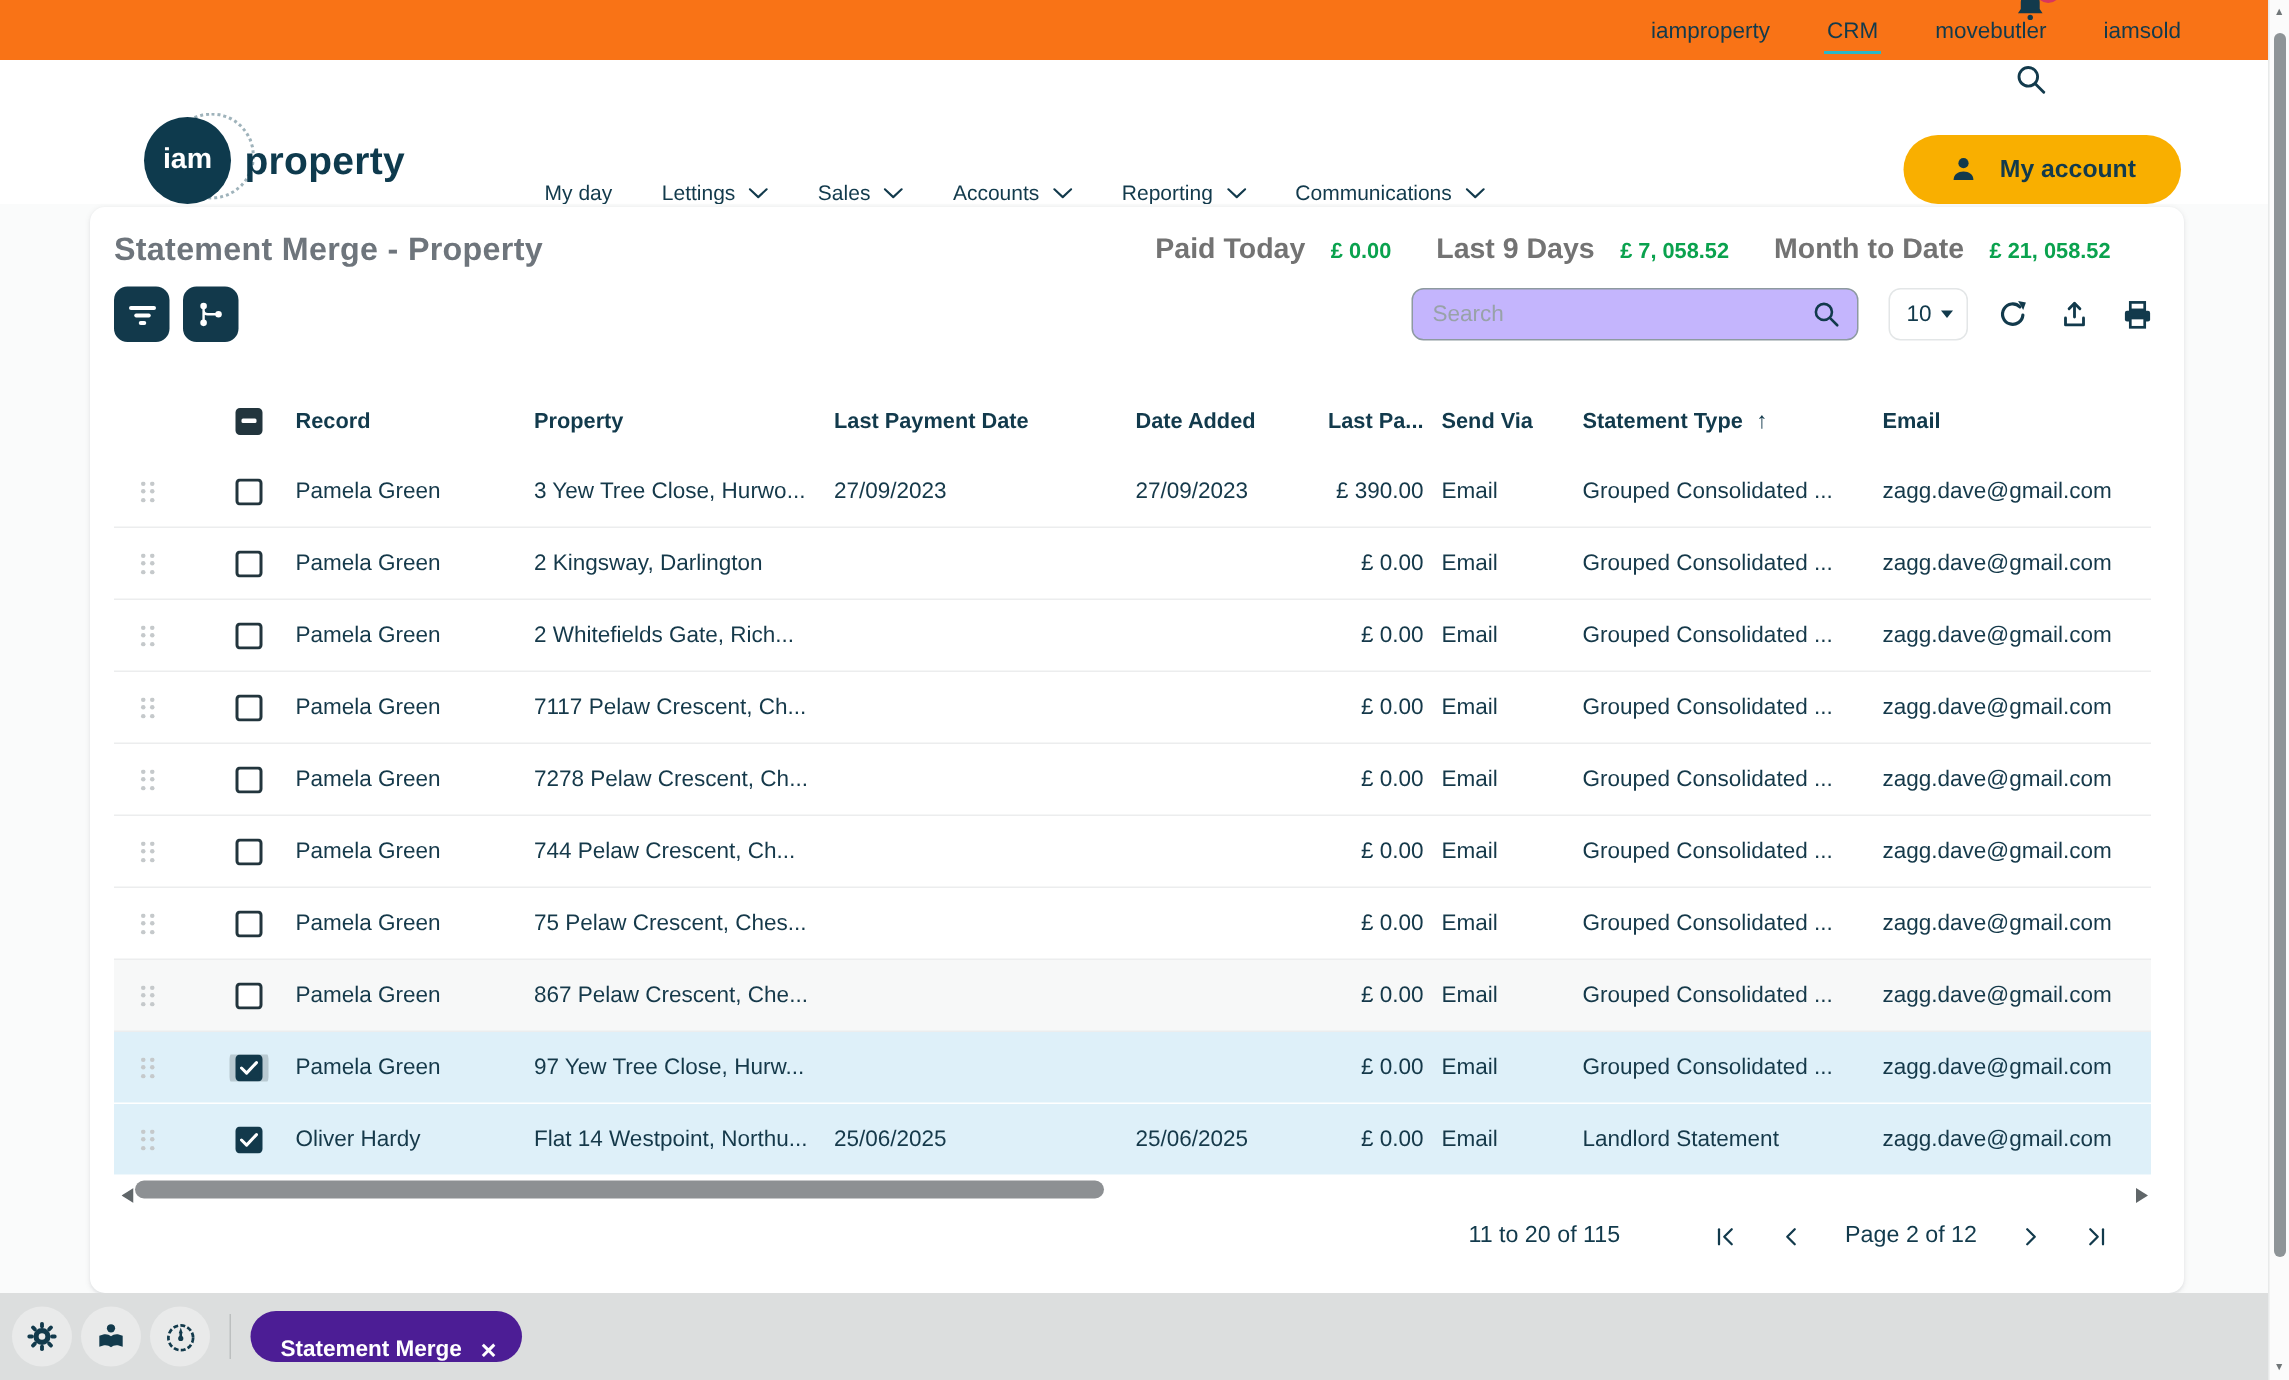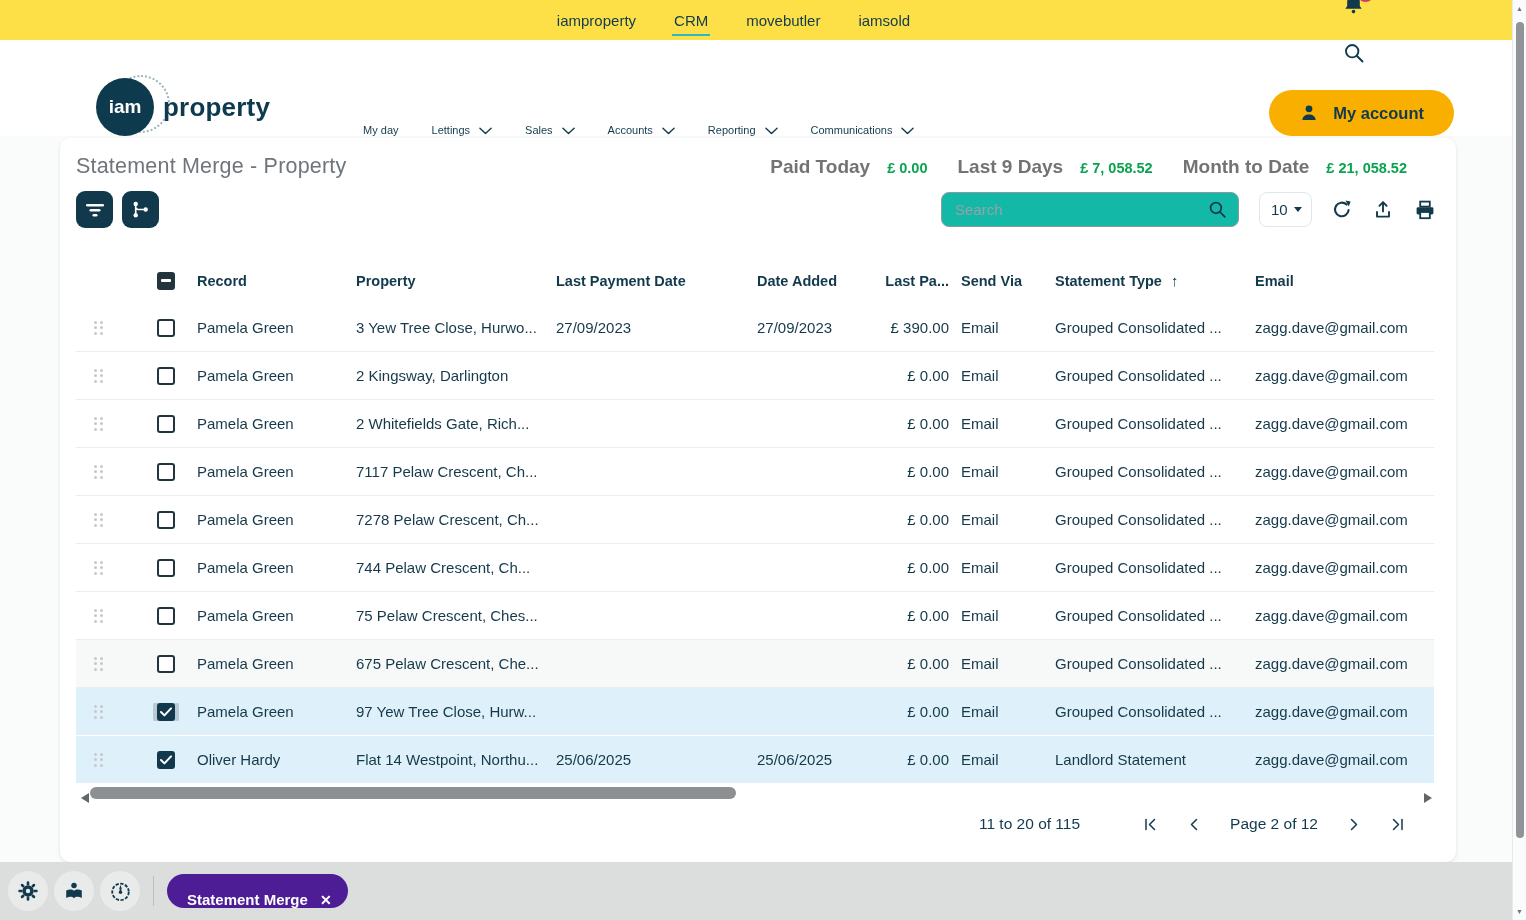--- a/index.html
+++ b/index.html
@@ -1,64 +1,64 @@
 <!DOCTYPE html>
 <html><head>
 <meta charset="utf-8">
 <style>
   * { margin:0; padding:0; box-sizing:border-box; }
   html,body { width:1526px; height:920px; overflow:hidden; font-family:"Liberation Sans", sans-serif; background:#fff; position:relative; color:#123a4c; }
 
   
-  .topbar { position:absolute; left:0; top:0; right:14px; height:40px; background:#fde047;
-            display:flex; align-items:center; justify-content:center; padding-right:58px; gap:38px;padding-left:13px; }
+  .topbar { position:absolute; left:0; top:0; right:14px; height:40px; background:#f97316;
+            display:flex; align-items:center; justify-content:flex-end; padding-right:58px; gap:38px;padding-left:13px; }
   .tb-link { font-size:15px; color:#123a4c; cursor:pointer; position:relative; }
   .tb-link.active::after { content:""; position:absolute; left:-2px; right:-2px; bottom:-7px; height:2px; background:#2ab8c6; }
 
   
   .appheader { position:absolute; left:0; top:40px; right:14px; height:96px; background:#fff;
                display:flex; align-items:flex-end; padding:0 58px 0 96px; }
   .logo { display:flex; align-items:center; gap:9px; position:relative; cursor:pointer; }
   .logo-ring { position:absolute; left:16px; top:-3px; width:58px; height:58px; border:2px dotted #9fb3bb; border-radius:50%; }
   .logo-circle { position:relative; width:58px; height:58px; border-radius:50%; background:#0e3a4d; color:#fff;
                  display:flex; align-items:center; justify-content:center; font-weight:700; font-size:19px; }
   .logo-word { position:relative; font-weight:700; font-size:26px; color:#0e3a4d; letter-spacing:.2px; }
 
   .main-nav { display:flex; align-items:center; gap:33px; margin-left:93px; }
-  .nav-item { display:flex; align-items:center; gap:9px; font-size:11px; color:#123a4c; cursor:pointer; position:relative; }
+  .nav-item { display:flex; align-items:center; gap:9px; font-size:14px; color:#123a4c; cursor:pointer; position:relative; }
   .nav-item.active .nav-label::after { content:""; position:absolute; left:0; right:0; bottom:-8px; height:2px; background:#2ab8c6; }
   .nav-label { position:relative; }
   .chev { color:#123a4c; margin-top:2px; }
 
   .header-icons { margin-left:auto; display:flex; align-items:center; gap:26px;flex-direction:column; }
   .hicon { position:relative; cursor:pointer; display:flex; align-items:center; justify-content:center; }
   .badge { position:absolute; top:-8px; right:-9px; min-width:17px; height:17px; border-radius:9px; background:#d8365d;
            color:#fff; font-size:9.5px; font-weight:700; display:flex; align-items:center; justify-content:center; padding:0 3px; }
   .account-btn { margin-left:16px; height:46px; border-radius:23px; background:#f9af00; border:none; cursor:pointer;
                  display:flex; align-items:center; gap:14px; padding:0 30px; font-family:inherit;
                  font-size:16.5px; font-weight:700; color:#123a4c; }
 
   
   .page-bg { position:absolute; left:0; top:136px; right:14px; bottom:58px; background:#fafbfb; }
   .card { position:absolute; left:60px; top:138px; width:1396px; height:724px; background:#fff; border-radius:10px;
           box-shadow:0 1px 2px rgba(16,24,40,.05), 0 1px 4px rgba(16,24,40,.08); }
 
   .title-row { display:flex; justify-content:space-between; align-items:center; padding:16px 26px 0 16px; }
-  .page-title { font-size:21.5px; font-weight:400; color:#6e757c; letter-spacing:.2px; }
+  .page-title { font-size:21.5px; font-weight:700; color:#6e757c; letter-spacing:.2px; }
   .stats { display:flex; align-items:baseline; gap:30px; margin-right:23px; }
   .stat { display:flex; align-items:baseline; gap:17px; }
   .stat-label { font-size:19px; font-weight:700; color:#737373; }
   .stat-value { font-size:14.5px; font-weight:700; color:#0aa24e; }
 
   .toolbar-row { display:flex; justify-content:space-between; align-items:center; padding:12px 20px 0 16px; }
   .filters { display:flex; gap:9px; }
   .icon-btn-dark { width:37px; height:37px; border-radius:9px; background:#12394b; border:none; cursor:pointer;
                    display:flex; align-items:center; justify-content:center; }
   .controls { display:flex; align-items:center; gap:20px; }
-  .search-box { width:298px; height:35px; border:1.2px solid #8d9aa0; border-radius:8px; display:flex; align-items:center; padding:0 11px 0 13px; background:#14b8a6; }
+  .search-box { width:298px; height:35px; border:1.2px solid #8d9aa0; border-radius:8px; display:flex; align-items:center; padding:0 11px 0 13px; background:#c4b5fd; }
   .search-box input { border:none; outline:none; flex:1; font-size:15px; color:#123a4c; font-family:inherit; background:transparent; }
   .search-box input::placeholder { color:#98a2a8; }
   .pagesize { width:53px; height:35px; border:1px solid #e3e6e7; border-radius:8px; display:flex; align-items:center;
               justify-content:space-between; padding:0 9px 0 11px; font-size:15px; color:#123a4c; cursor:pointer; background:#fff; }
   .caret-down { width:0; height:0; border-left:4.5px solid transparent; border-right:4.5px solid transparent; border-top:5.5px solid #123a4c; }
   .tool-icons { display:flex; align-items:center; gap:21px; }
   .tool-icons .hicon { cursor:pointer; }
 
   
   .table { margin:29px 22px 0 16px; }
@@ -502,21 +502,21 @@
               <i></i>
               <i></i>
               <i></i>
               <i></i>
             </span>
           </div>
           <div class="td cell-check">
             <span class="checkbox"></span>
           </div>
           <div class="td col-record">Pamela Green</div>
-          <div class="td col-property">675 Pelaw Crescent, Che...</div>
+          <div class="td col-property">867 Pelaw Crescent, Che...</div>
           <div class="td col-last_payment_date"></div>
           <div class="td col-date_added"></div>
           <div class="td right col-last_paid">£ 0.00</div>
           <div class="td col-send_via">Email</div>
           <div class="td col-statement_type">Grouped Consolidated ...</div>
           <div class="td col-email">zagg.dave@gmail.com</div>
         </div>
         <div class="tr selected">
           <div class="td cell-drag">
             <span class="dots">

